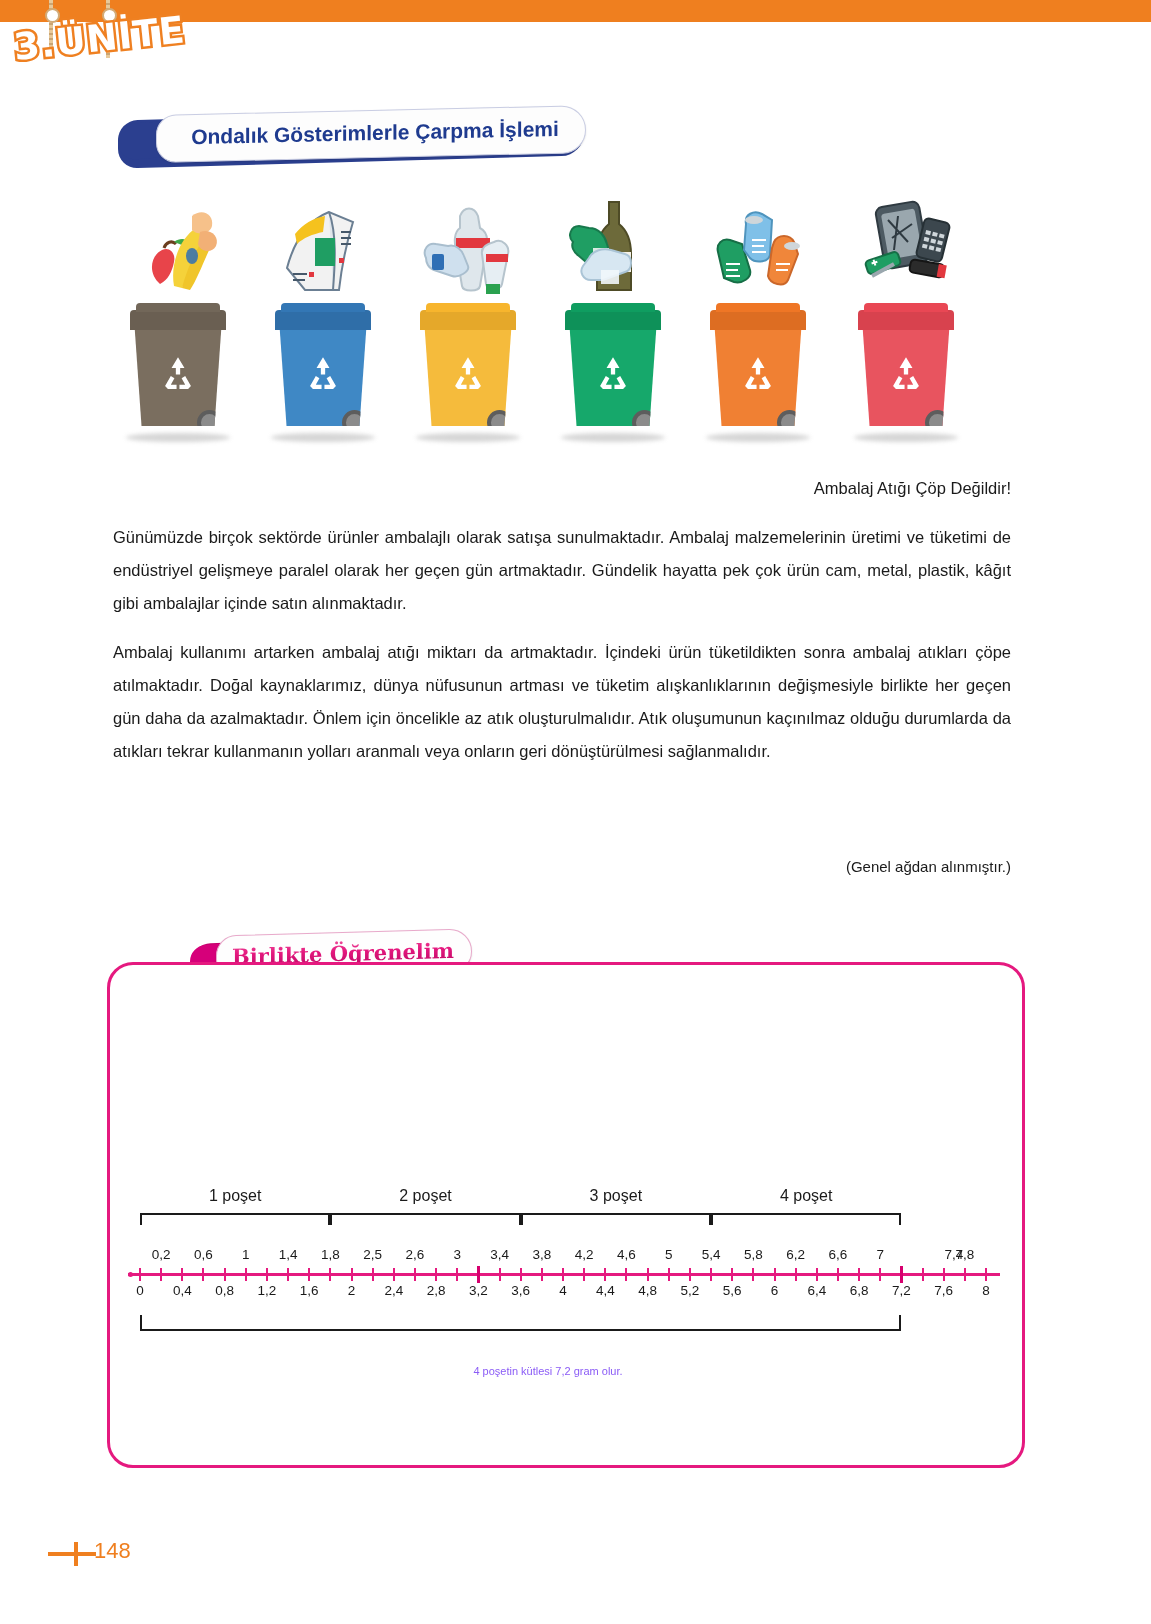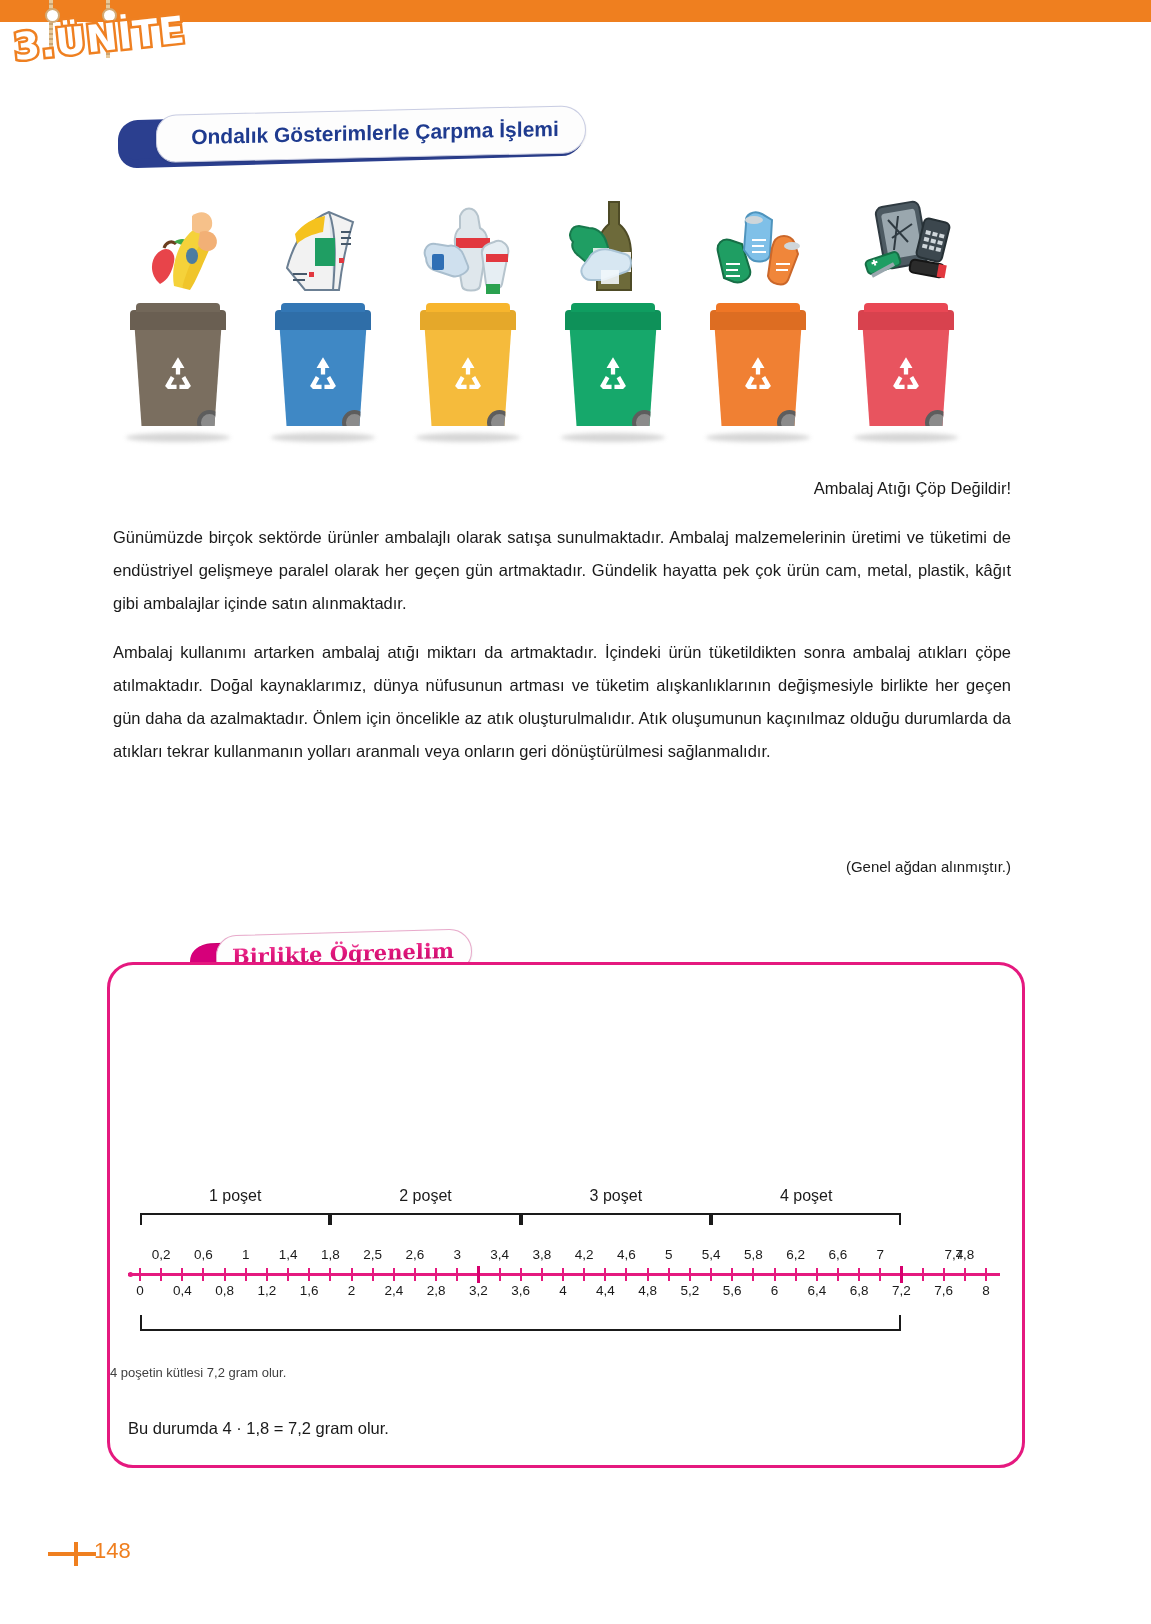--- a/index.html
+++ b/index.html
@@ -90,21 +90,21 @@
   
   .numline{position:absolute;left:18px;top:212px;width:876px;height:180px;}
   .seg-label{position:absolute;font-size:16px;color:#1a1a1a;text-align:center;white-space:nowrap;}
   .tbracket{position:absolute;height:12px;border:2px solid #1a1a1a;border-bottom:none;box-sizing:border-box;}
   .bbracket{position:absolute;height:16px;border:2px solid #1a1a1a;border-top:none;box-sizing:border-box;}
   .axis{position:absolute;left:0;height:3px;background:#e5197f;}
   .tick{position:absolute;width:2px;height:13px;background:#e5197f;}
   .tick.big{width:3px;height:17px;background:#d6006e;}
   .lbl{position:absolute;font-size:13.5px;color:#1a1a1a;text-align:center;white-space:nowrap;}
   .arrowdot{position:absolute;width:5px;height:5px;border-radius:50%;background:#e5197f;}
-  .result{position:absolute;width:876px;text-align:left;font-size:13px;color:#404040;}
+  .result{position:absolute;width:876px;text-align:center;font-size:11px;color:#8b5cf6;}
 
   
   .foot-line{position:absolute;left:48px;top:1552px;width:48px;height:4px;background:#ef7f1f;}
   .foot-tick{position:absolute;left:74px;top:1542px;width:4px;height:24px;background:#ef7f1f;}
   .pageno{position:absolute;left:94px;top:1538px;font-size:22px;color:#ef7f1f;font-weight:500;}
 </style>
 </head>
 <body>
 
 <div class="top-band"></div>
@@ -399,20 +399,17 @@
       <div class="lbl" style="left: 658.8px; top: 106px; width: 60px;">6,4</div>
       <div class="lbl" style="left: 701.1px; top: 106px; width: 60px;">6,8</div>
       <div class="lbl" style="left: 743.4px; top: 106px; width: 60px;">7,2</div>
       <div class="lbl" style="left: 785.7px; top: 106px; width: 60px;">7,6</div>
       <div class="lbl" style="left: 828px; top: 106px; width: 60px;">8</div>
       <div class="bbracket" style="left: 12px; top: 138px; width: 761.4px;"></div>
     </div>
 
   <div class="result" style="top:400px;">4 poşetin kütlesi 7,2 gram olur.</div>
 
-  <div class="lb-text" style="top:448px;">
-    <p class="nojust" style="text-align:left">Bu durumda 4 · 1,8 = 7,2 gram olur.</p>
-  </div>
 </div>
 
 <div class="foot-line"></div>
 <div class="foot-tick"></div>
 <div class="pageno">148</div>
 
 </body></html>

